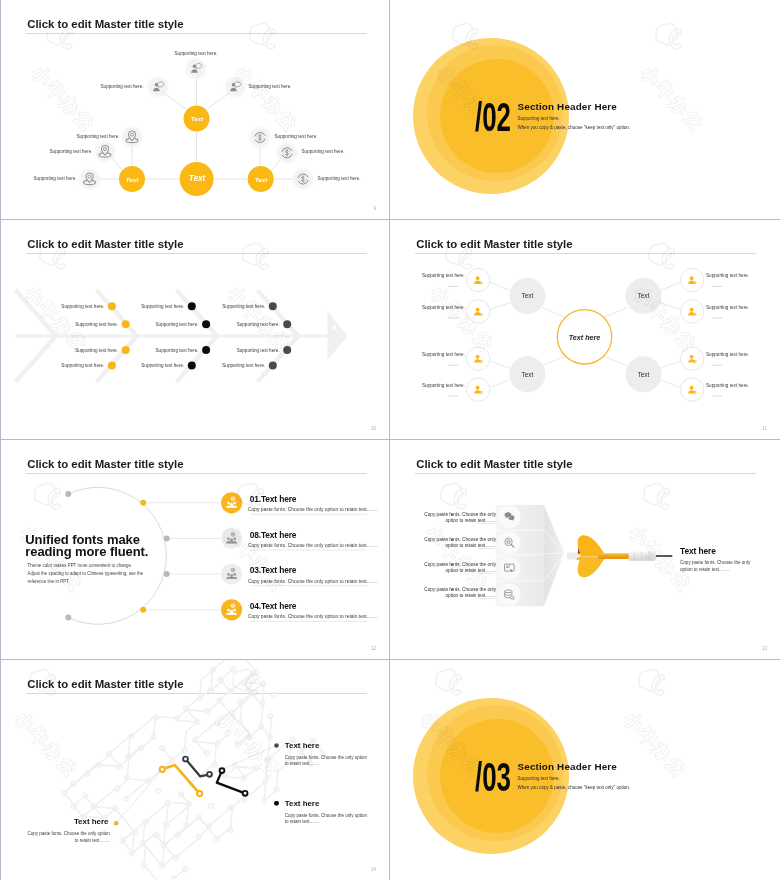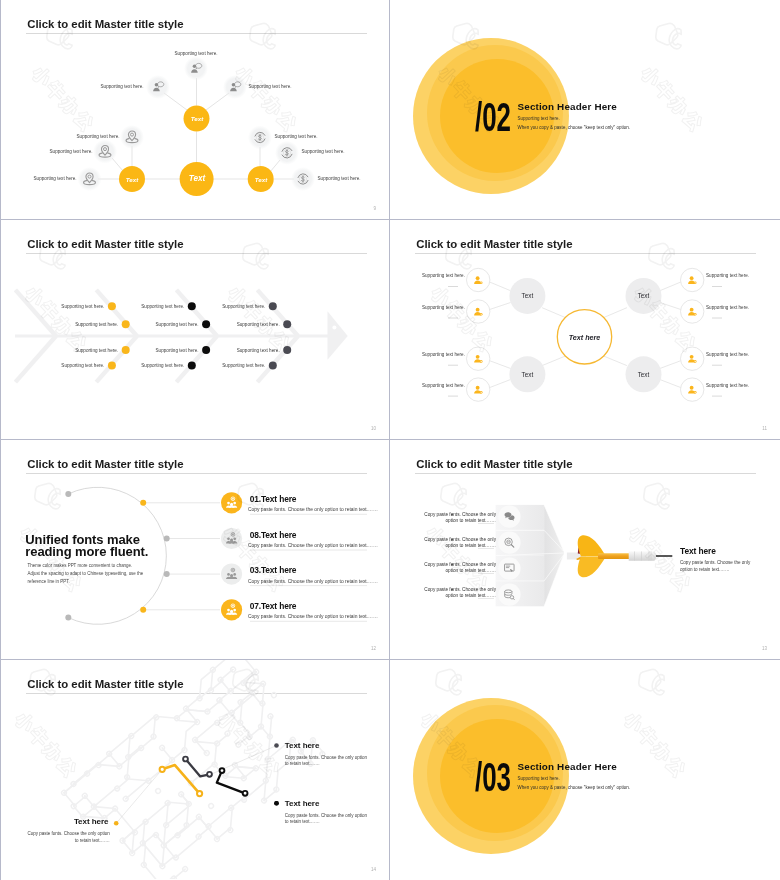--- a/index.html
+++ b/index.html
@@ -336,21 +336,21 @@
     <div class="s5h s5h2">reading more fluent.</div>
     <div class="s5b" style="top:122.8px">Theme color makes PPT more convenient to change.</div>
     <div class="s5b" style="top:130.7px">Adjust the spacing to adapt to Chinese typesetting, use the</div>
     <div class="s5b" style="top:138.6px">reference line in PPT.</div>
     <div class="s5t" style="top:53.8px">01.Text here</div>
     <div class="s5d" style="top:67.2px">Copy paste fonts. Choose the only option to retain text.……</div>
     <div class="s5t" style="top:89.5px">08.Text here</div>
     <div class="s5d" style="top:102.9px">Copy paste fonts. Choose the only option to retain text.……</div>
     <div class="s5t" style="top:125.1px">03.Text here</div>
     <div class="s5d" style="top:138.5px">Copy paste fonts. Choose the only option to retain text.……</div>
-    <div class="s5t" style="top:160.8px">07.Text here</div>
+    <div class="s5t" style="top:160.8px">04.Text here</div>
     <div class="s5d" style="top:174.2px">Copy paste fonts. Choose the only option to retain text.……</div>
     <div class="wm"></div>
     <div class="pnum">12</div>
   </div>
 
   <div class="slide">
     <div class="stitle">Click to edit Master title style</div>
     <div class="srule"></div>
     <svg class="abs" width="389" height="219" viewBox="0 0 389 219">
       <defs>

